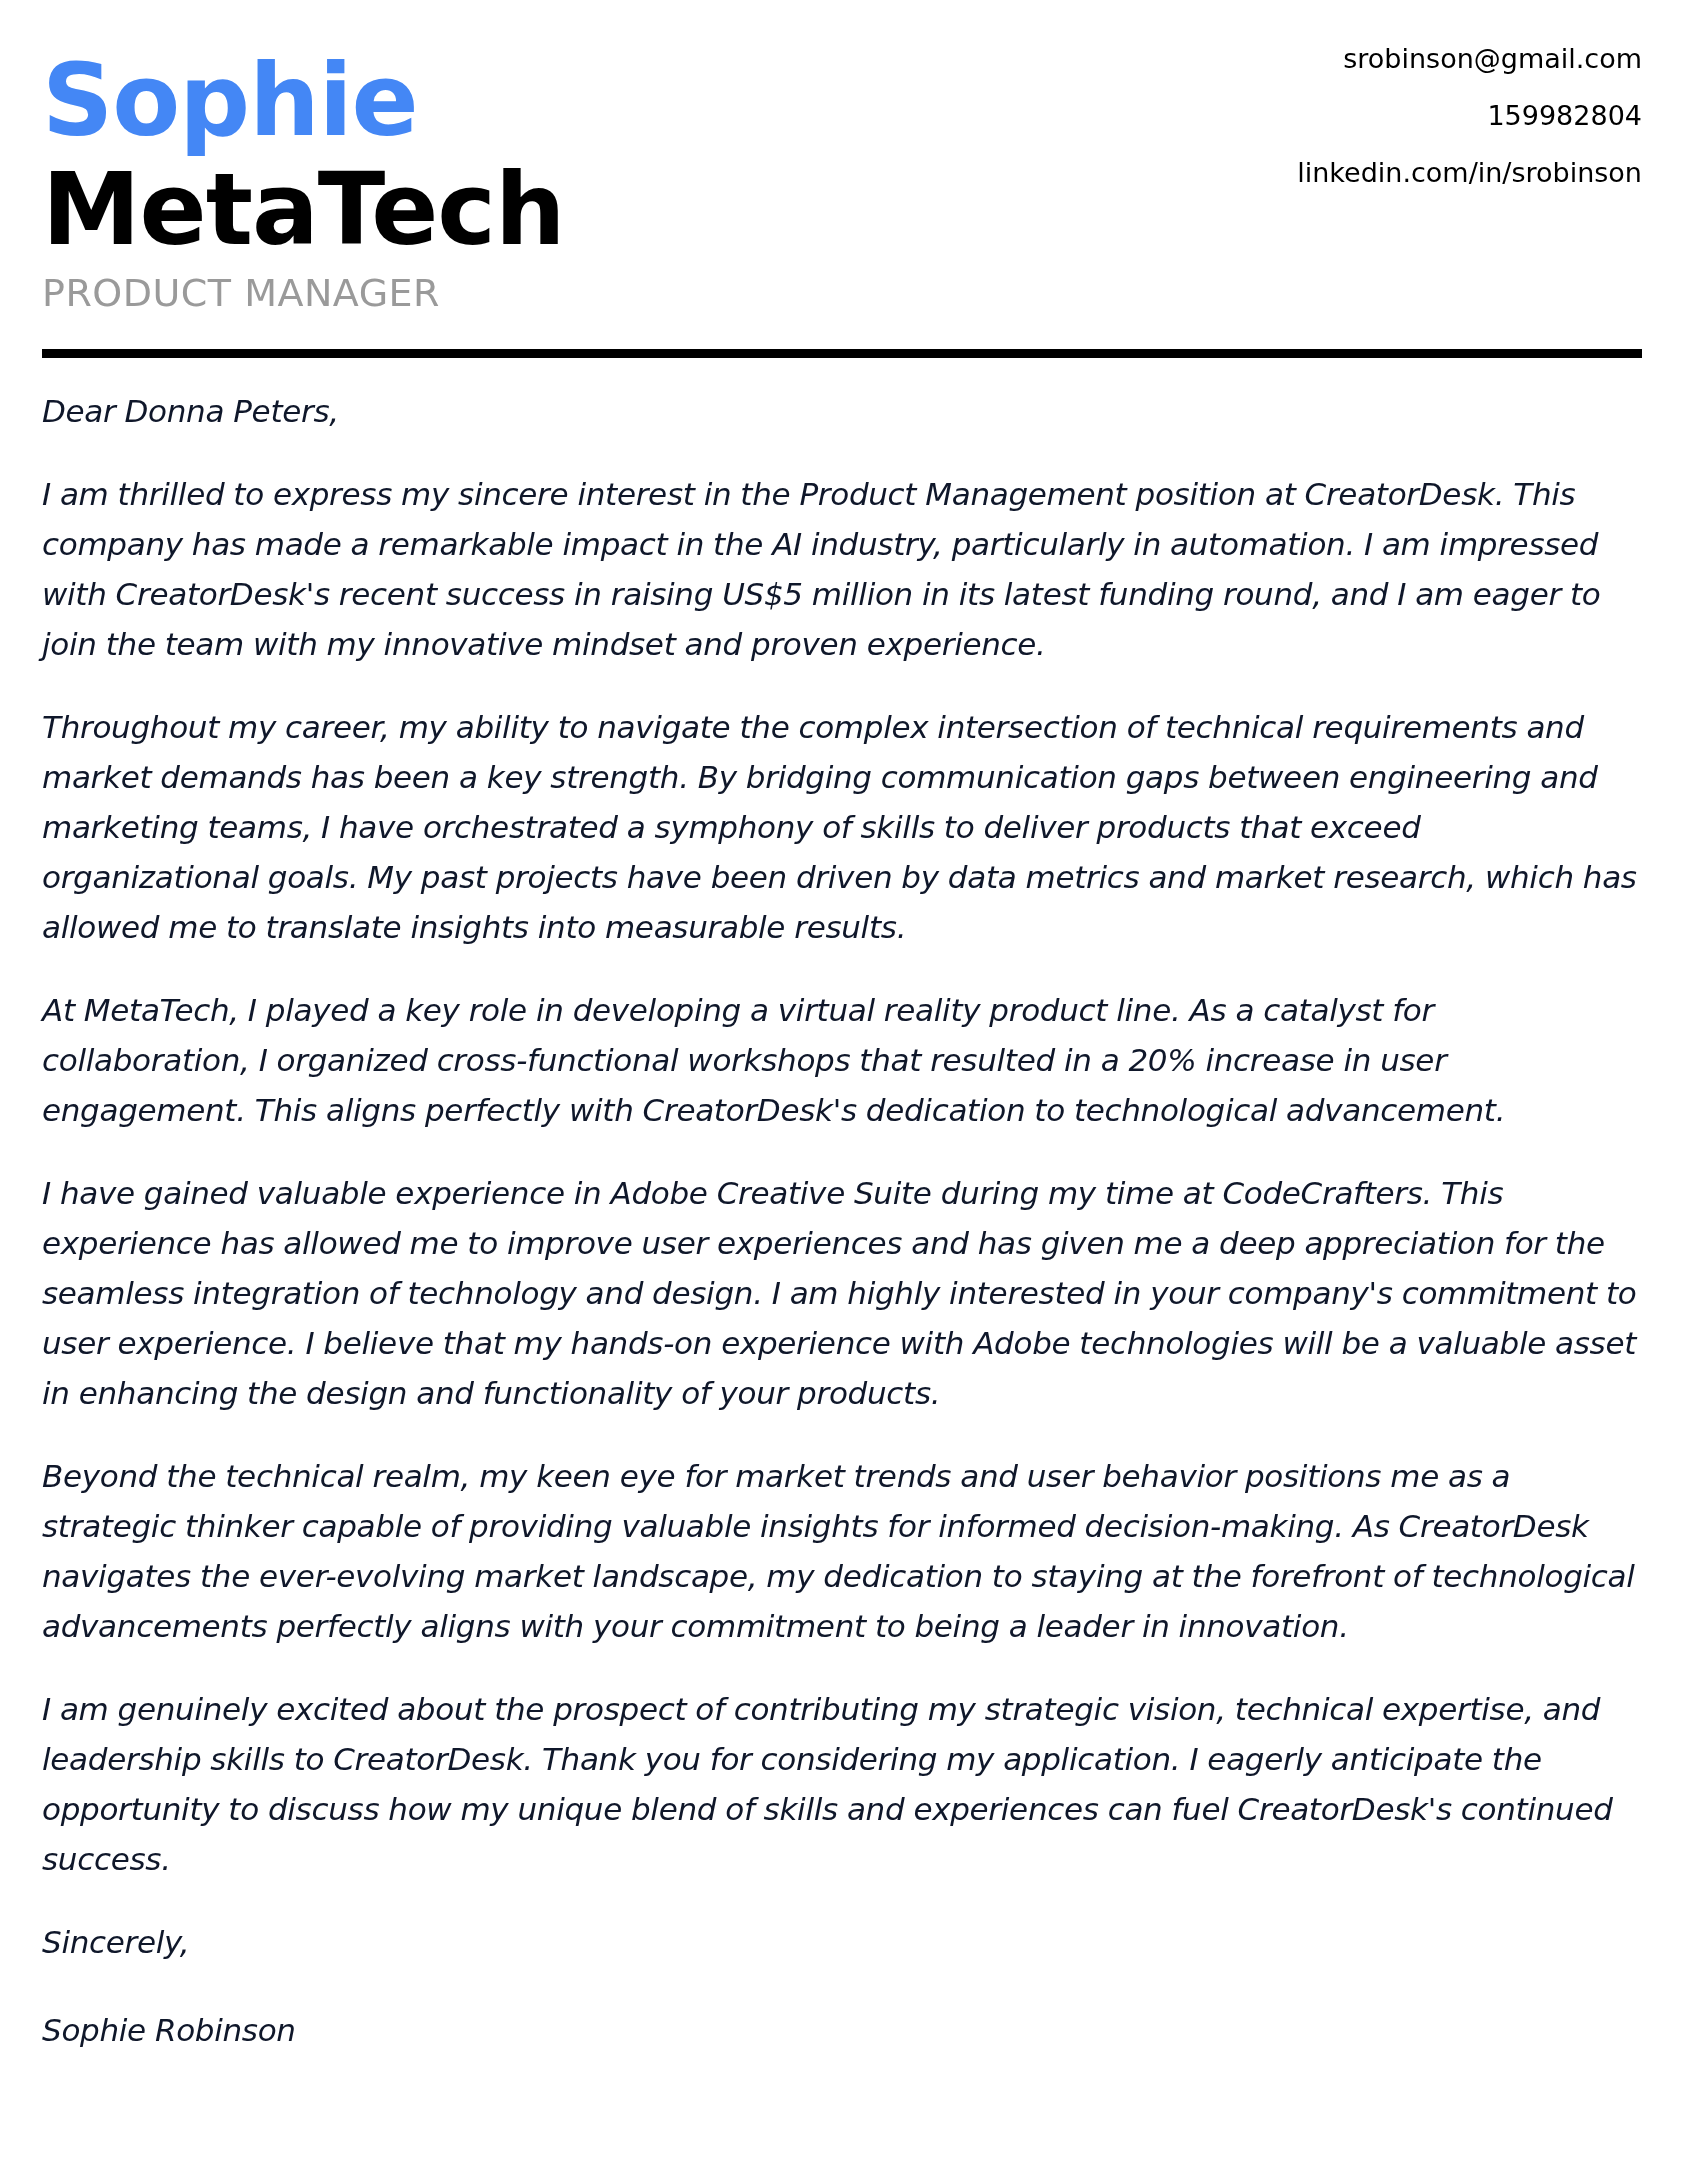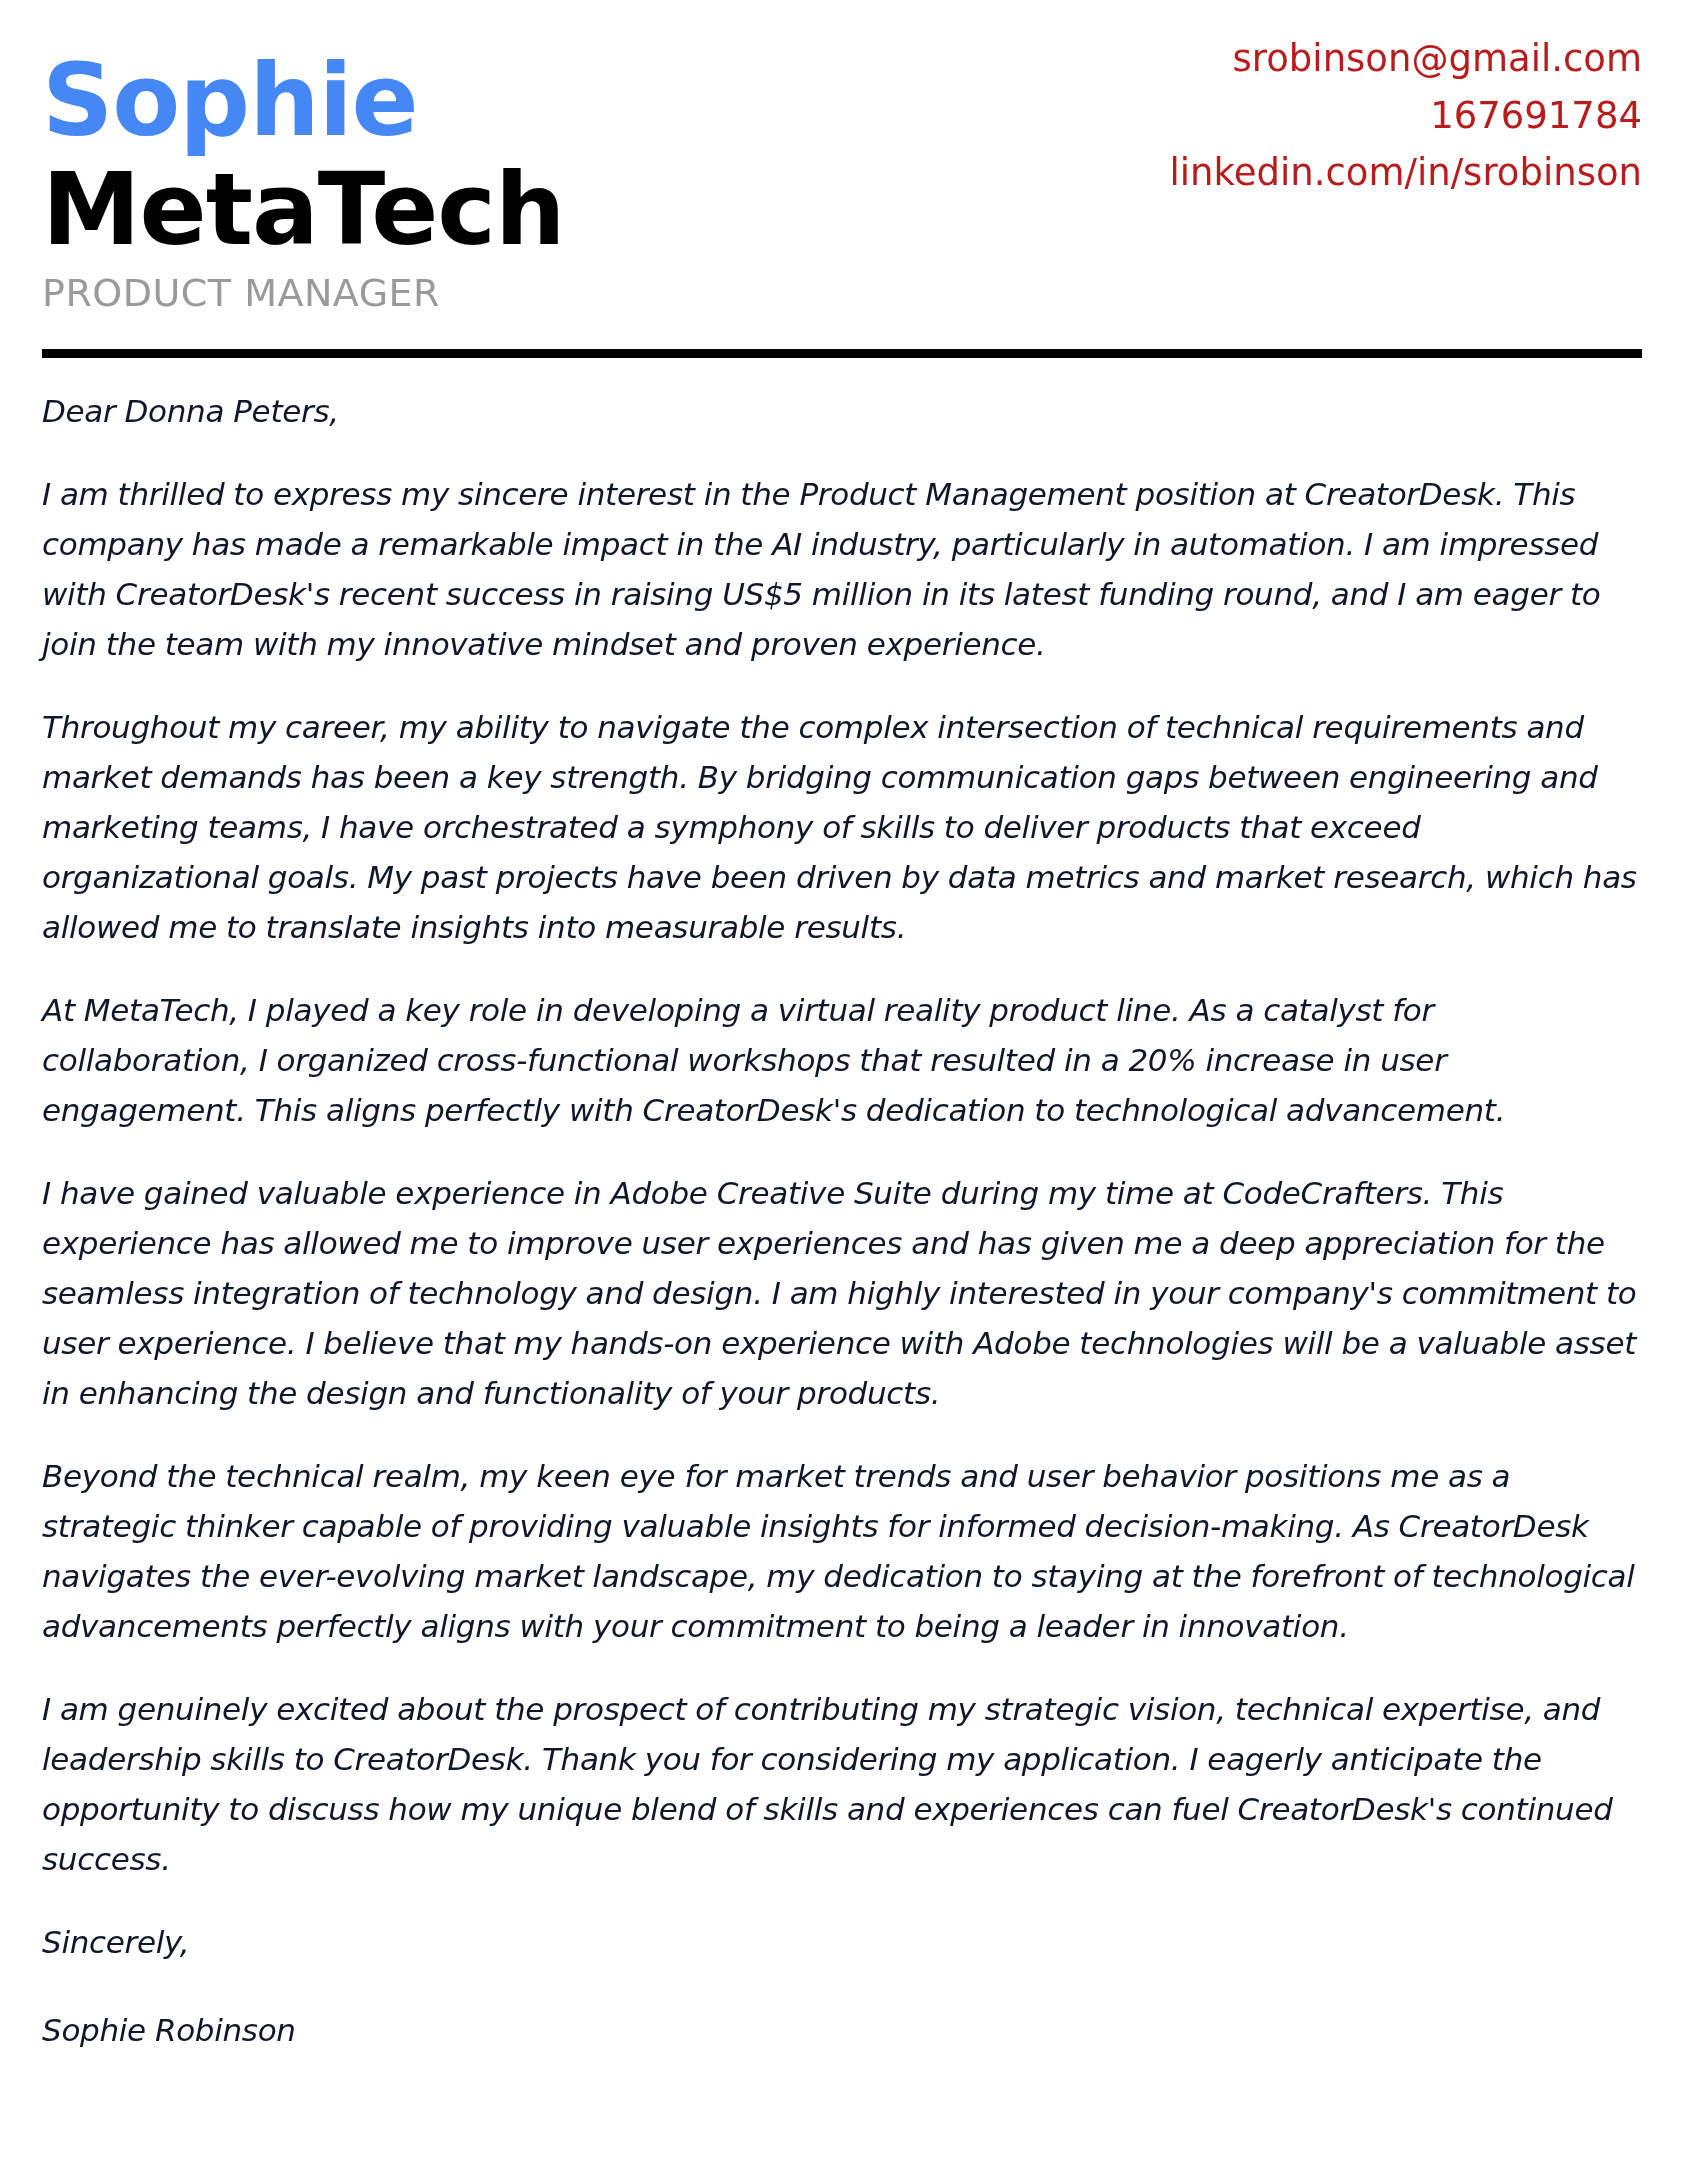--- a/index.html
+++ b/index.html
@@ -9,22 +9,22 @@
 
   .header { position: absolute; left: 42px; top: 0; width: 1600px; height: 348px; }
   .name-first { position: absolute; left: 0; top: 46px; font-size: 99px; font-weight: bold;
                 letter-spacing: -1px; line-height: 109px; color: #4487F5; white-space: nowrap; }
   .name-last { position: absolute; left: 0; top: 155px; font-size: 99px; font-weight: bold;
                letter-spacing: -1px; line-height: 109px; color: #000000; white-space: nowrap; }
   .job-title { position: absolute; left: 0; top: 275px; font-size: 38px; line-height: 36px;
                letter-spacing: 0.5px; color: #9a9a9a; white-space: nowrap; font-weight: normal; }
 
   .contact { position: absolute; right: 0; top: 40px; text-align: right; }
-  .contact-line { display: block; font-size: 37px; line-height: 77px; height: 77px;
-                  color: #b91c1c; white-space: nowrap; text-decoration: none; margin-top: -20px; }
+  .contact-line { display: block; font-size: 27px; line-height: 77px; height: 77px;
+                  color: #000000; white-space: nowrap; text-decoration: none; margin-top: -20px; }
   .contact-line:first-child { margin-top: -20px; }
 
   .rule { position: absolute; left: 42px; top: 349px; width: 1600px; height: 9px; background: #000000; }
 
   .letter { position: absolute; left: 42px; top: 386px; width: 1604px; }
   .letter p { margin: 0 0 33px 0; font-size: 31px; line-height: 50px; color: #0f172a;
               letter-spacing: -0.3px; word-spacing: -0.5px; font-style: italic; }
   .letter p.salutation { margin-bottom: 33px; }
   .letter p.closing { margin-bottom: 38px; }
 </style>
@@ -33,21 +33,21 @@
 
 <div class="page">
 
   <div class="header">
     <div class="name-first">Sophie</div>
     <div class="name-last">MetaTech</div>
     <div class="job-title">PRODUCT MANAGER</div>
 
     <div class="contact">
       <span class="contact-line">srobinson@gmail.com</span>
-      <span class="contact-line">167691784</span>
+      <span class="contact-line">159982804</span>
       <span class="contact-line">linkedin.com/in/srobinson</span>
     </div>
   </div>
 
   <div class="rule"></div>
 
   <div class="letter">
     <p class="salutation">Dear Donna Peters,</p>
     <p>I am thrilled to express my sincere interest in the Product Management position at CreatorDesk. This company has made a remarkable impact in the AI industry, particularly in automation. I am impressed with CreatorDesk's recent success in raising US$5 million in its latest funding round, and I am eager to join the team with my innovative mindset and proven experience.</p>
     <p>Throughout my career, my ability to navigate the complex intersection of technical requirements and market demands has been a key strength. By bridging communication gaps between engineering and marketing teams, I have orchestrated a symphony of skills to deliver products that exceed organizational goals. My past projects have been driven by data metrics and market research, which has allowed me to translate insights into measurable results.</p>

